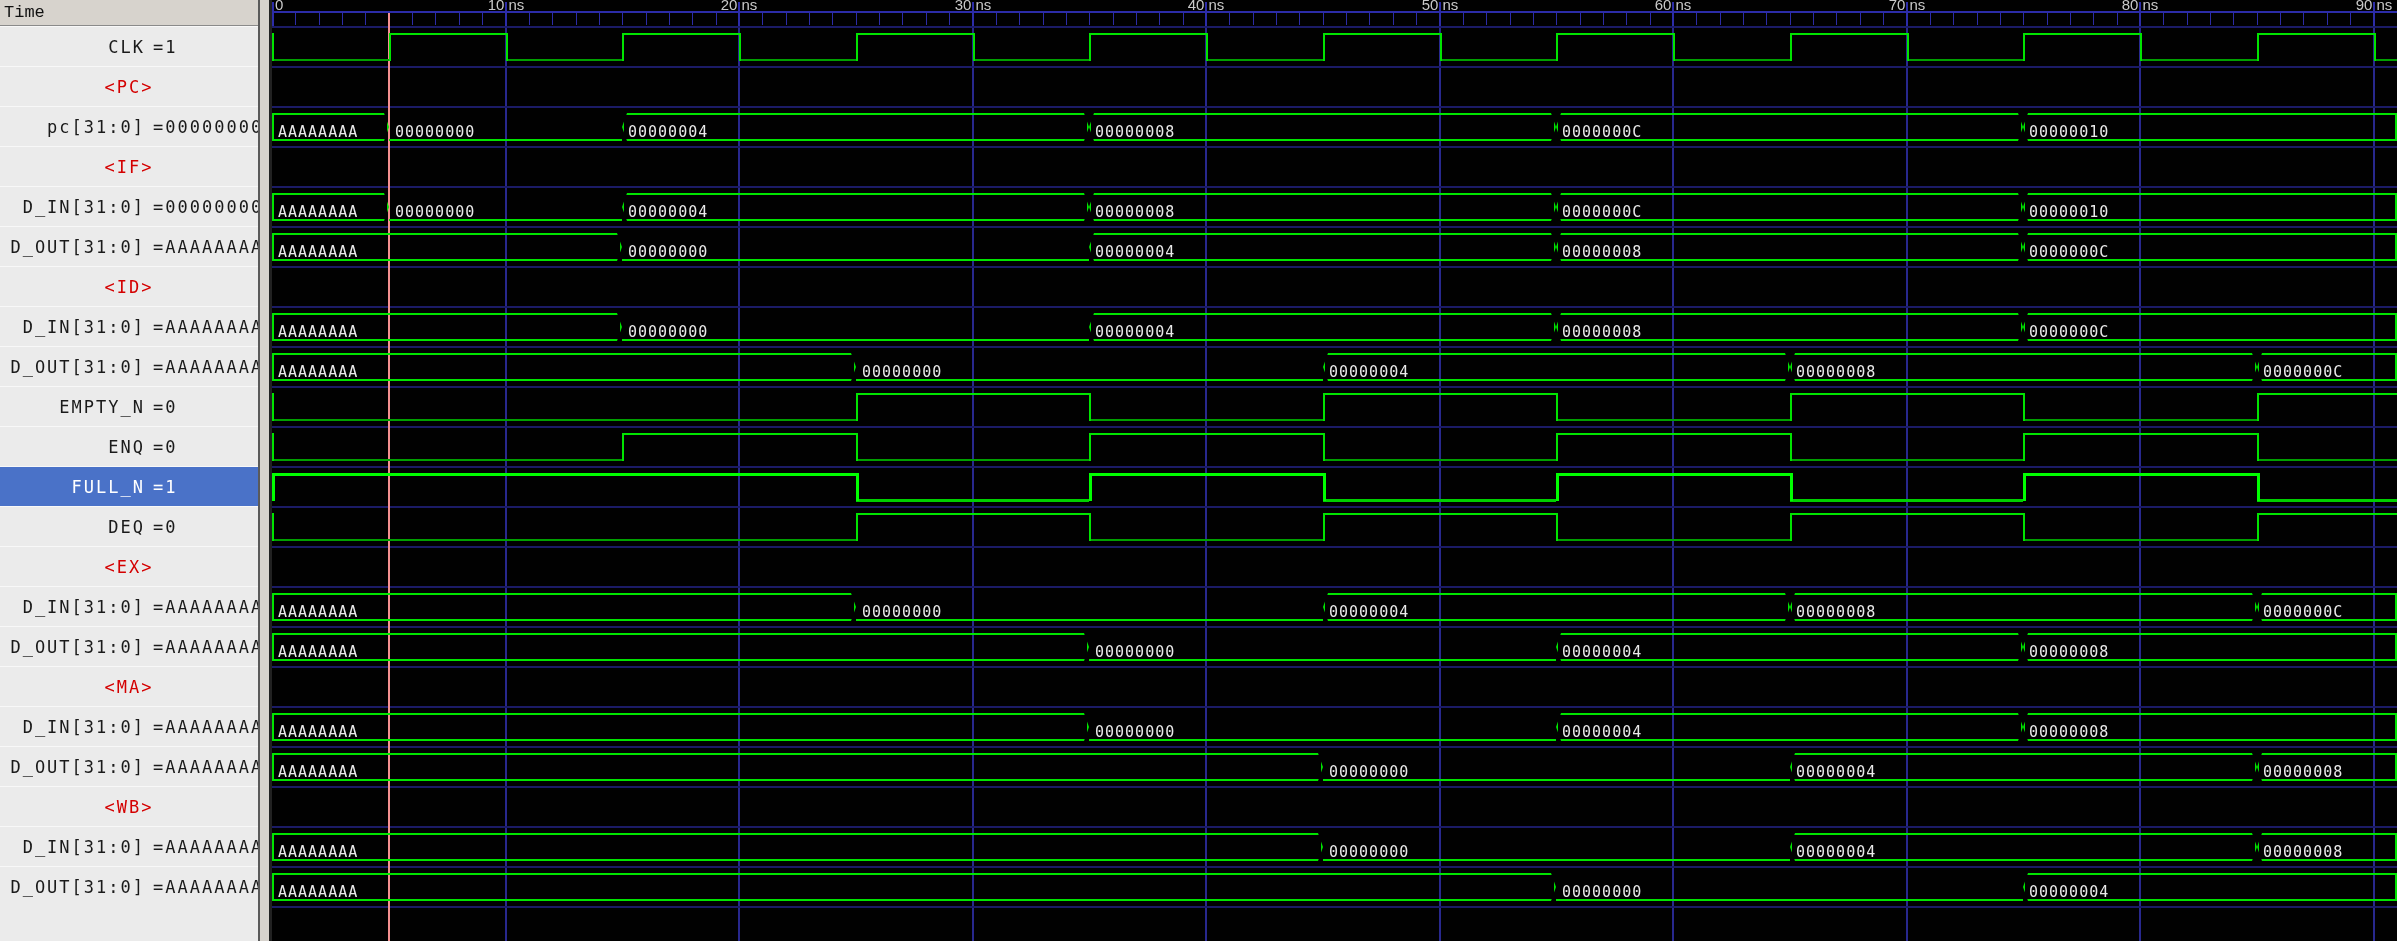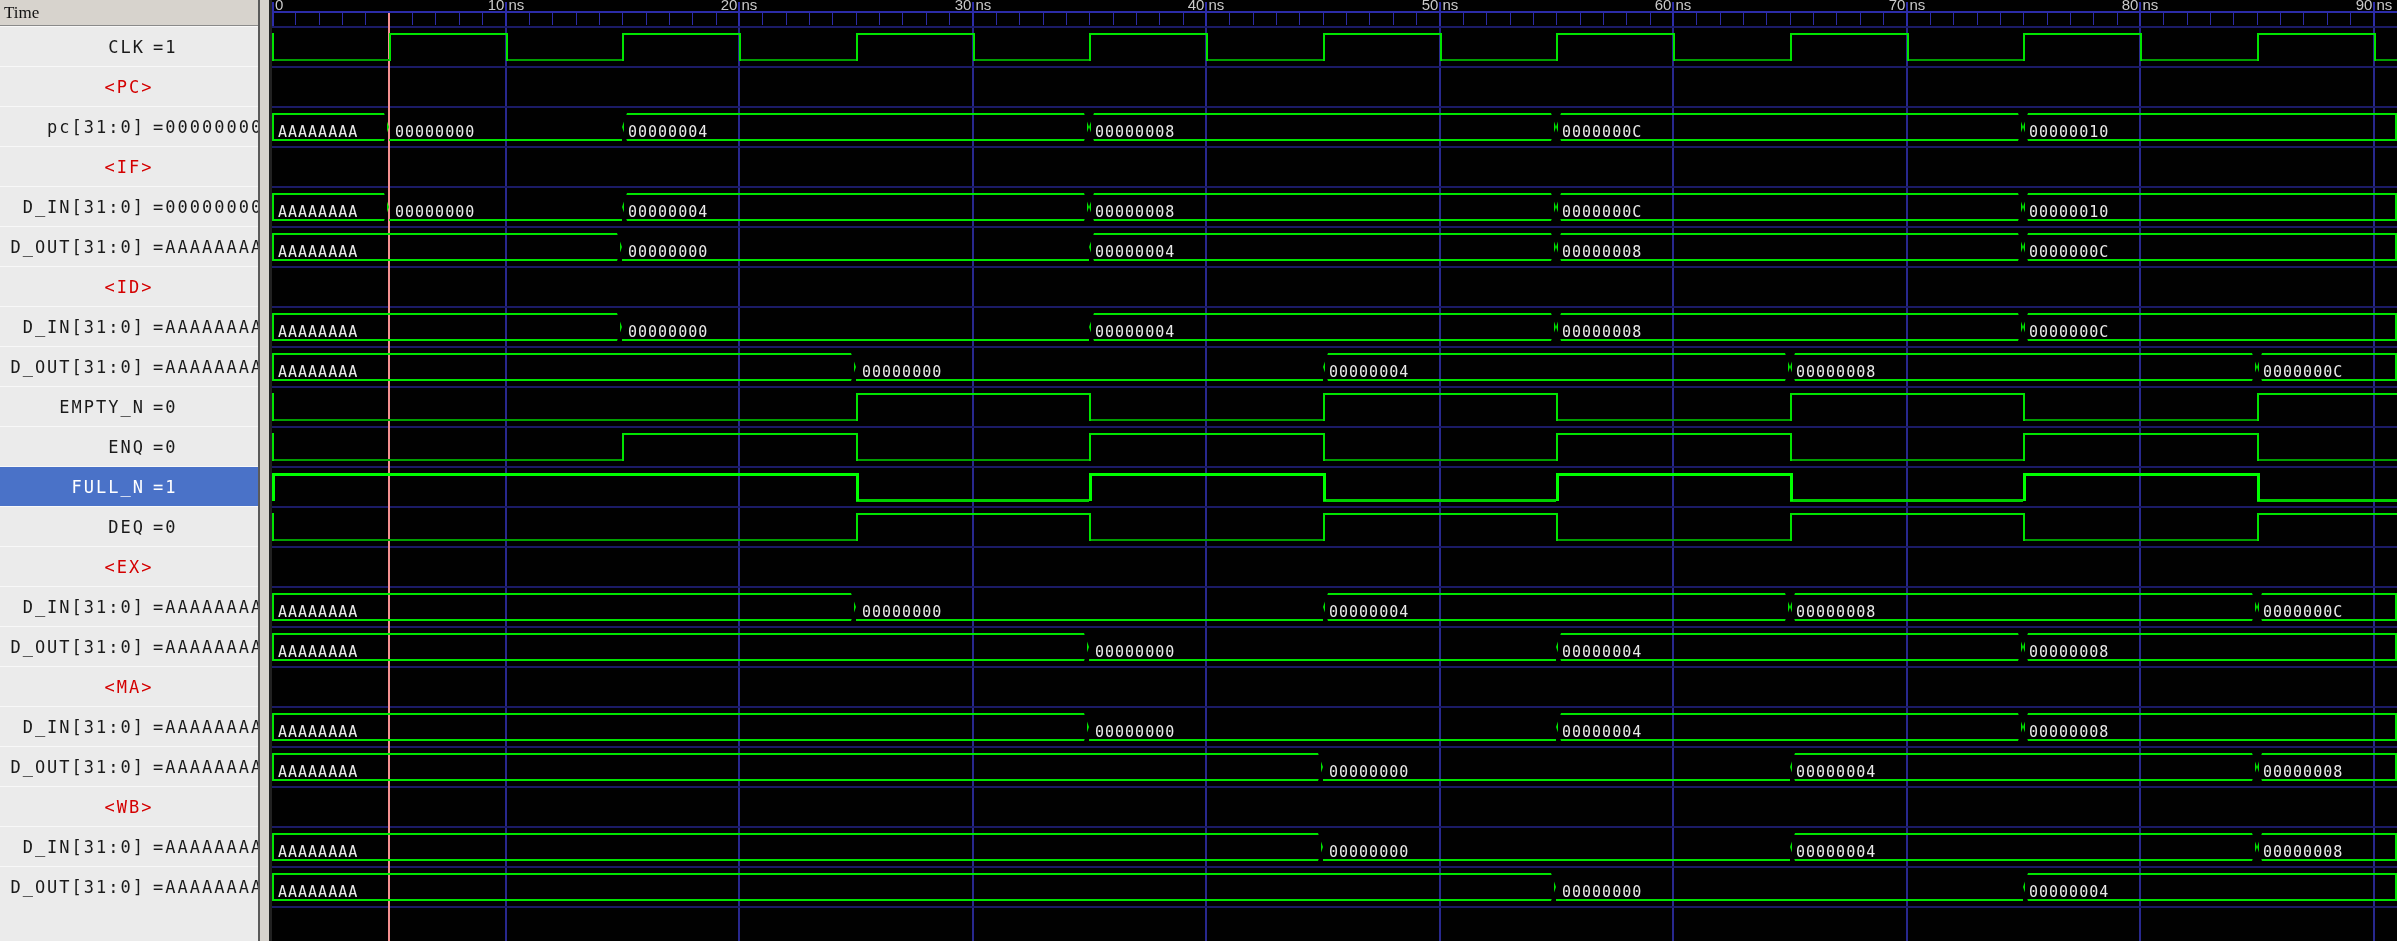--- a/index.html
+++ b/index.html
@@ -1,20 +1,20 @@
 <!DOCTYPE html>
 <html><head>
 <meta charset="utf-8">
 <style>
   html,body{margin:0;padding:0;background:#000;overflow:hidden;}
   body{width:2397px;height:941px;position:relative;font-family:"DejaVu Sans Mono",monospace;}
   
   #names-panel{position:absolute;left:0;top:0;width:258px;height:941px;background:#ebebeb;overflow:hidden;z-index:5;}
   #names-header{position:absolute;left:0;top:0;width:258px;height:26px;background:#d7d3cd;border-bottom:1px solid #8a8a8a;box-sizing:border-box;
-    font-family:Liberation Serif, serif;font-size:17px;color:#111;line-height:25px;padding-left:4px;}
+    font-family:Liberation Mono, monospace;font-size:17px;color:#111;line-height:25px;padding-left:4px;}
   .nrow{position:absolute;left:0;width:258px;height:40px;border-top:1px solid #f8f8f8;box-sizing:border-box;overflow:hidden;}
   .nrow.sel{background:#4a72c8;}
   .nrow .nm{position:absolute;right:113px;top:0;height:40px;line-height:40px;font-size:17px;letter-spacing:2px;color:#1a1a1a;white-space:pre;}
   .nrow .val{position:absolute;left:153px;top:0;height:40px;line-height:40px;font-size:17px;letter-spacing:2px;color:#1a1a1a;white-space:pre;}
   .nrow.sel .nm,.nrow.sel .val{color:#fff;}
   .nrow .grp{position:absolute;left:0;width:258px;top:0;height:40px;line-height:40px;text-align:center;font-size:17px;letter-spacing:2px;color:#d40000;}
   
   #splitter{position:absolute;left:258px;top:0;width:14px;height:941px;background:#d6d2cc;border-left:2px solid #5a5a5a;border-right:3px solid #222;box-sizing:border-box;z-index:6;}
   
   #wave-panel{position:absolute;left:272px;top:0;width:2125px;height:941px;background:#010101;overflow:hidden;}

